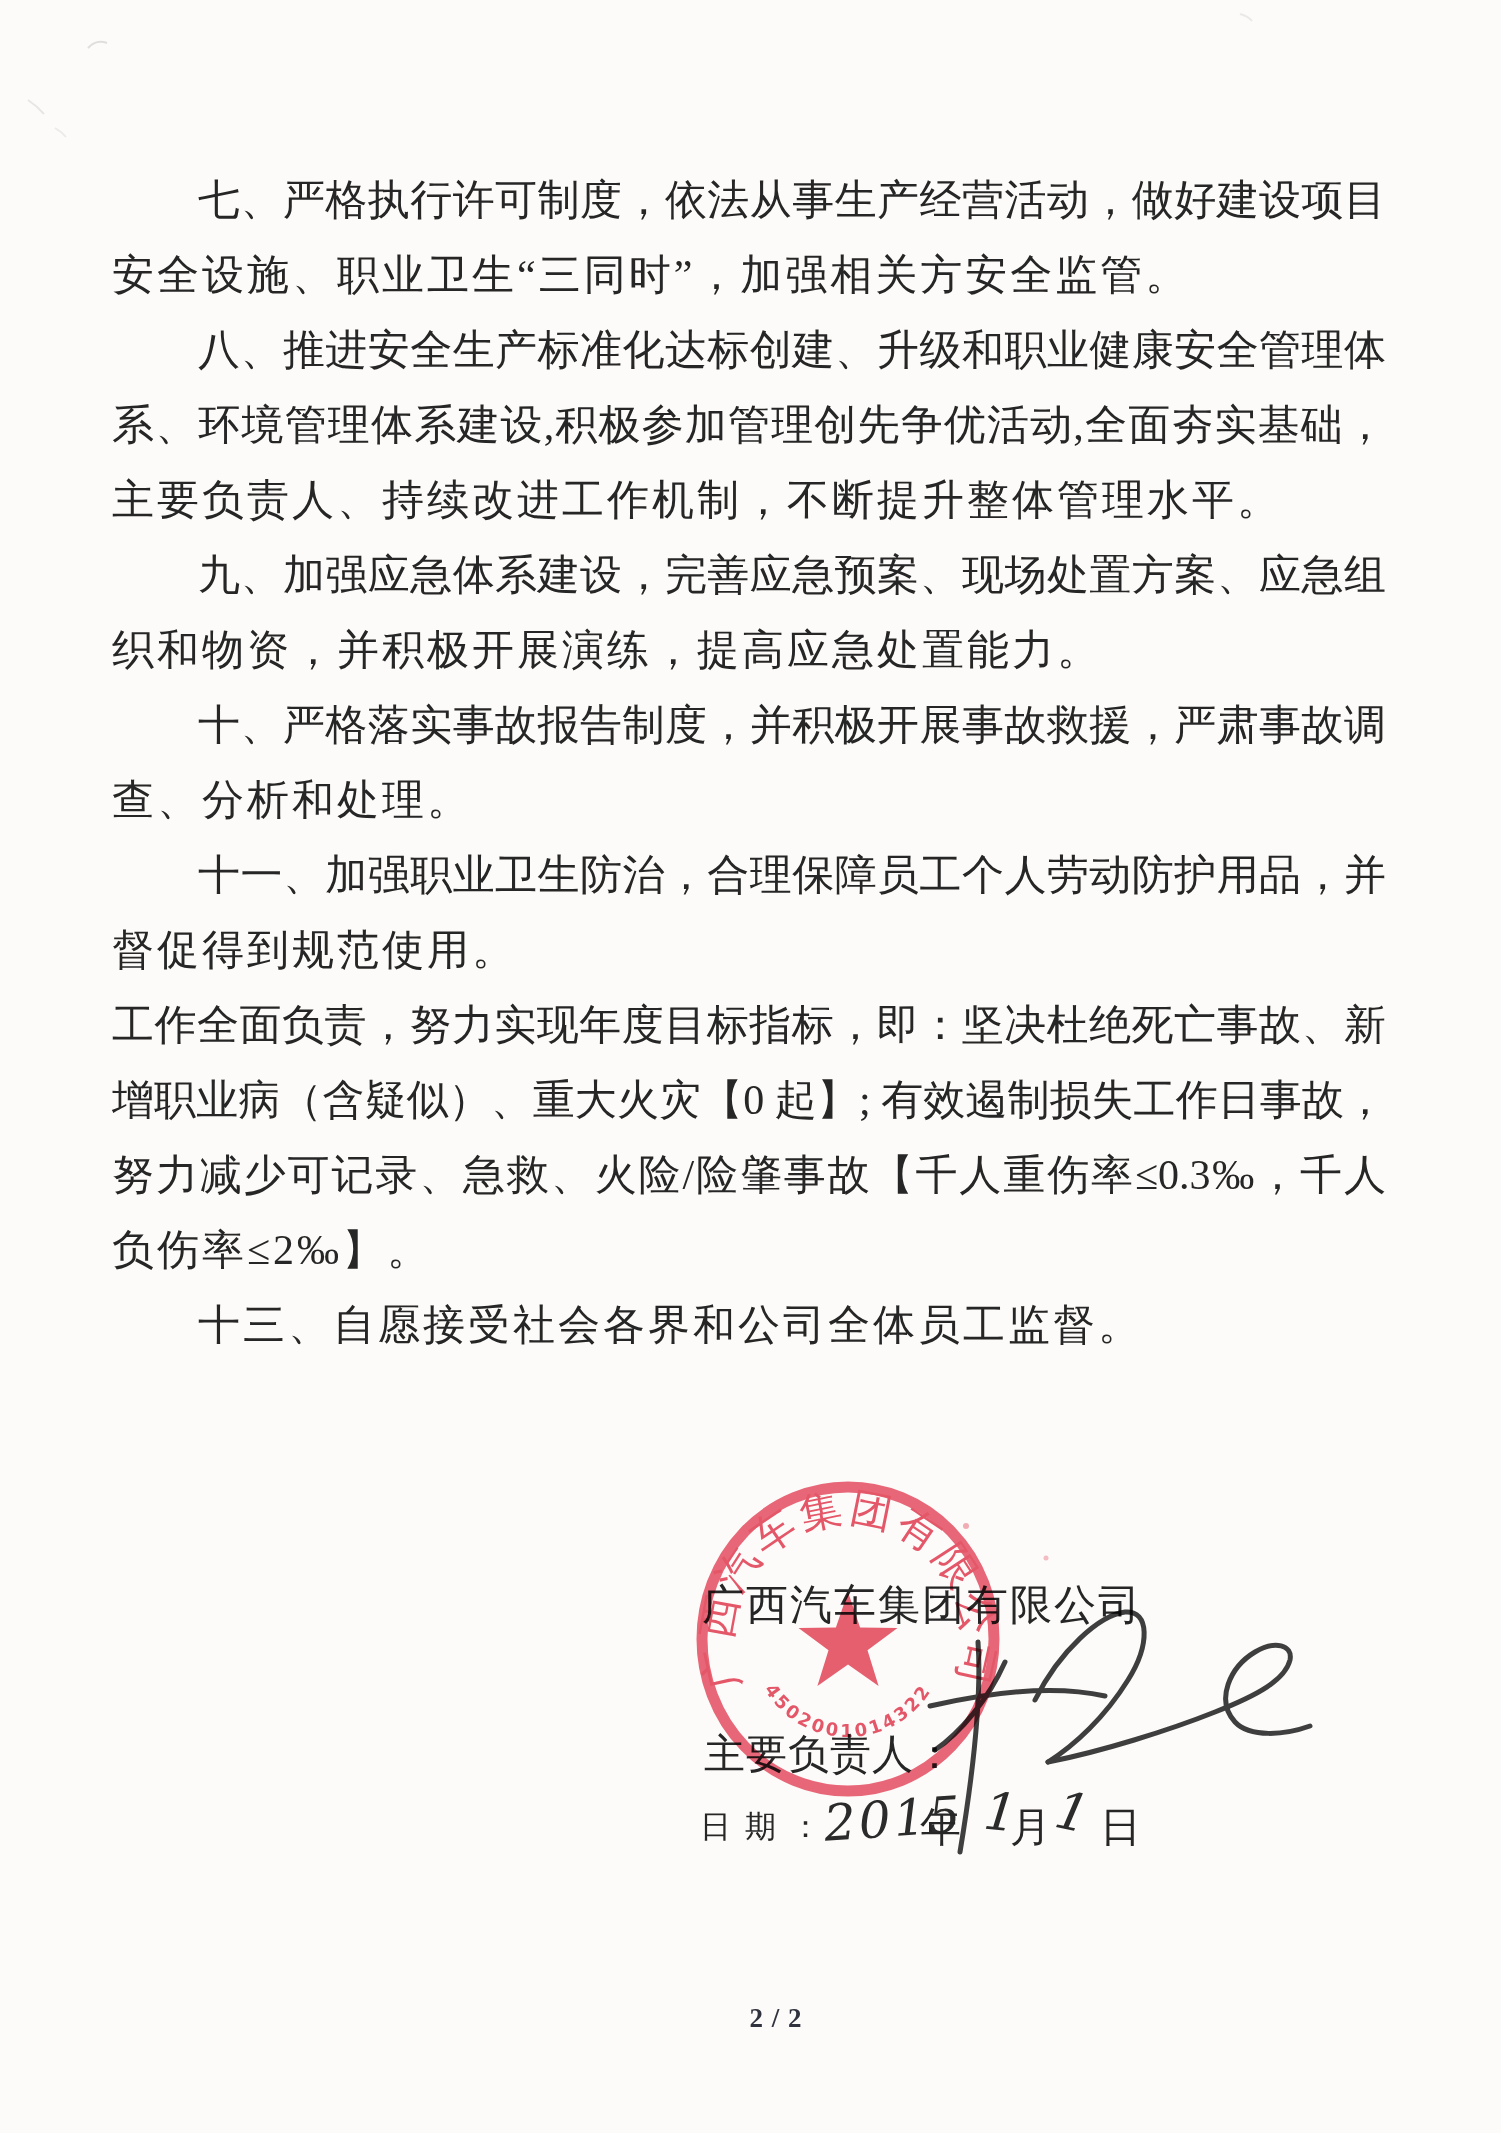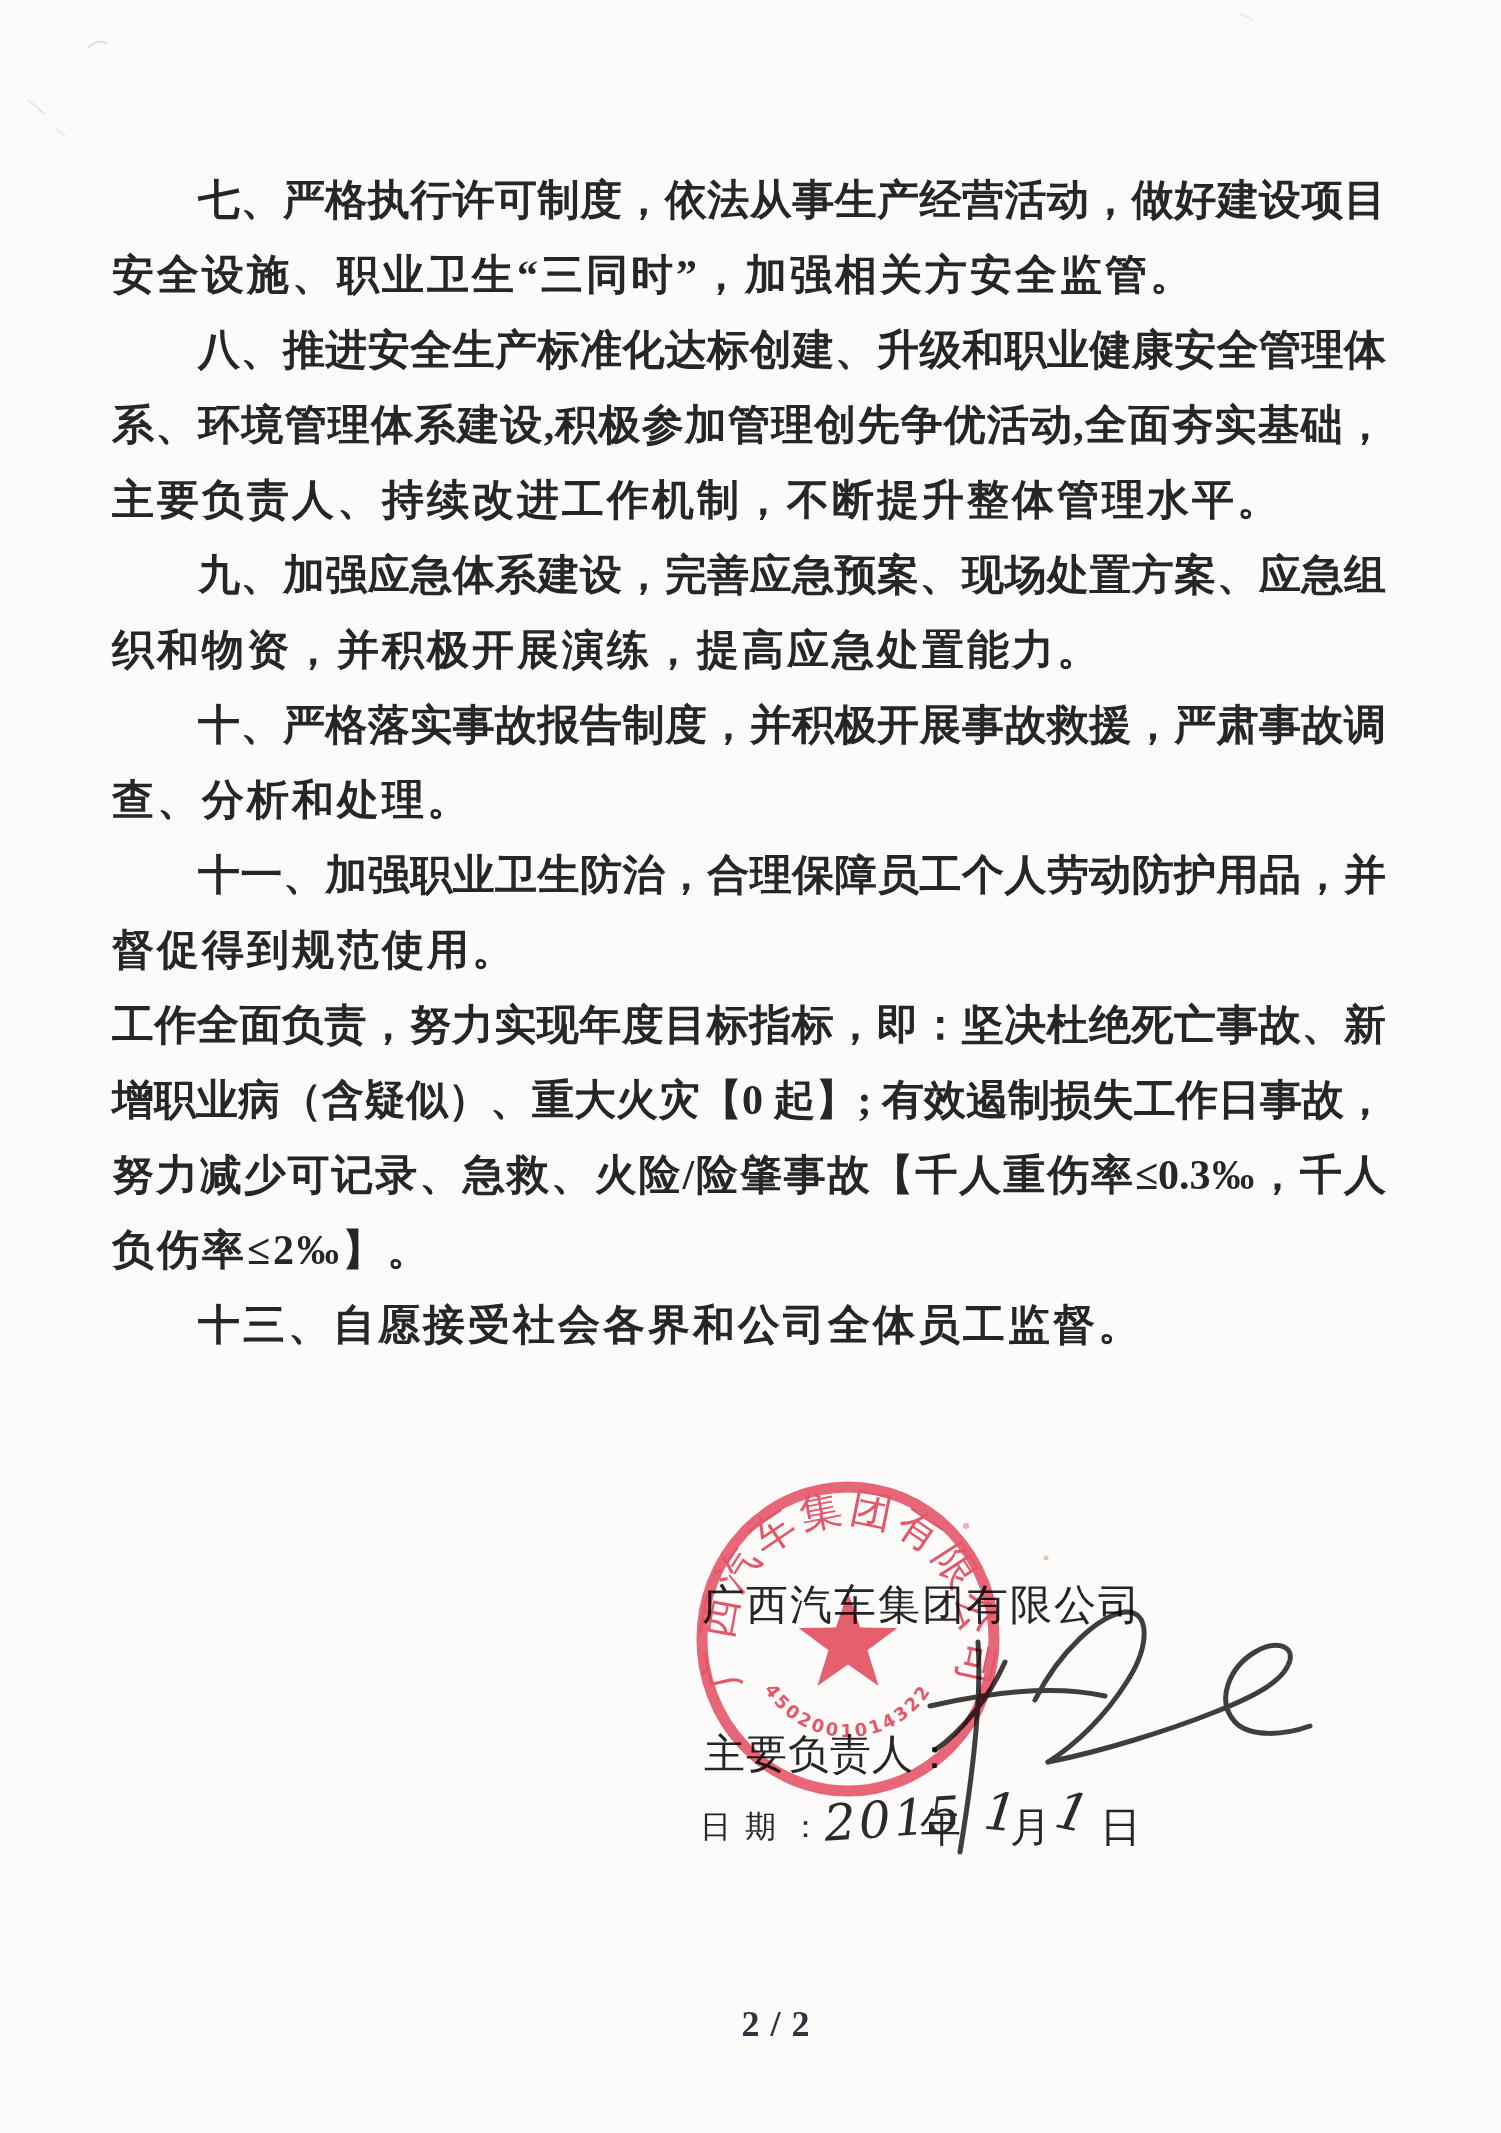--- a/index.html
+++ b/index.html
@@ -12,21 +12,20 @@
     color:#262626;
   }
   
   .body-text{
     position:absolute;left:112px;top:163px;width:1274px;
   }
   .line{
     height:75px;line-height:75px;
     font-size:42px;letter-spacing:3px;
     white-space:nowrap;
-    font-weight:bold;
   }
   .line.fill{
     white-space:normal;
     letter-spacing:0;
     text-align:justify;
     text-align-last:justify;
     text-justify:inter-character;
   }
   .line.indent{text-indent:86px;}
   
@@ -67,21 +66,21 @@
   .ring-text{font-size:42px;letter-spacing:4px;font-family:"Liberation Serif","DejaVu Serif",serif;}
   .serial-text{font-size:18px;letter-spacing:3px;font-weight:bold;font-family:"DejaVu Sans","Liberation Sans",sans-serif;}
   
   .sig{
     position:absolute;left:920px;top:1590px;width:400px;height:290px;
     mix-blend-mode:multiply;
   }
   
   .page-number{
     position:absolute;left:726px;top:2003px;width:100px;
-    text-align:center;font-size:36px;font-weight:bold;letter-spacing:1px;
+    text-align:center;font-size:27px;font-weight:bold;letter-spacing:1px;
     color:#30333d;
   }
   .artifacts{position:absolute;left:0;top:0;pointer-events:none;}
 </style>
 </head>
 <body>
 
 <div class="page">
 
   <svg class="artifacts" width="1501" height="2133">

